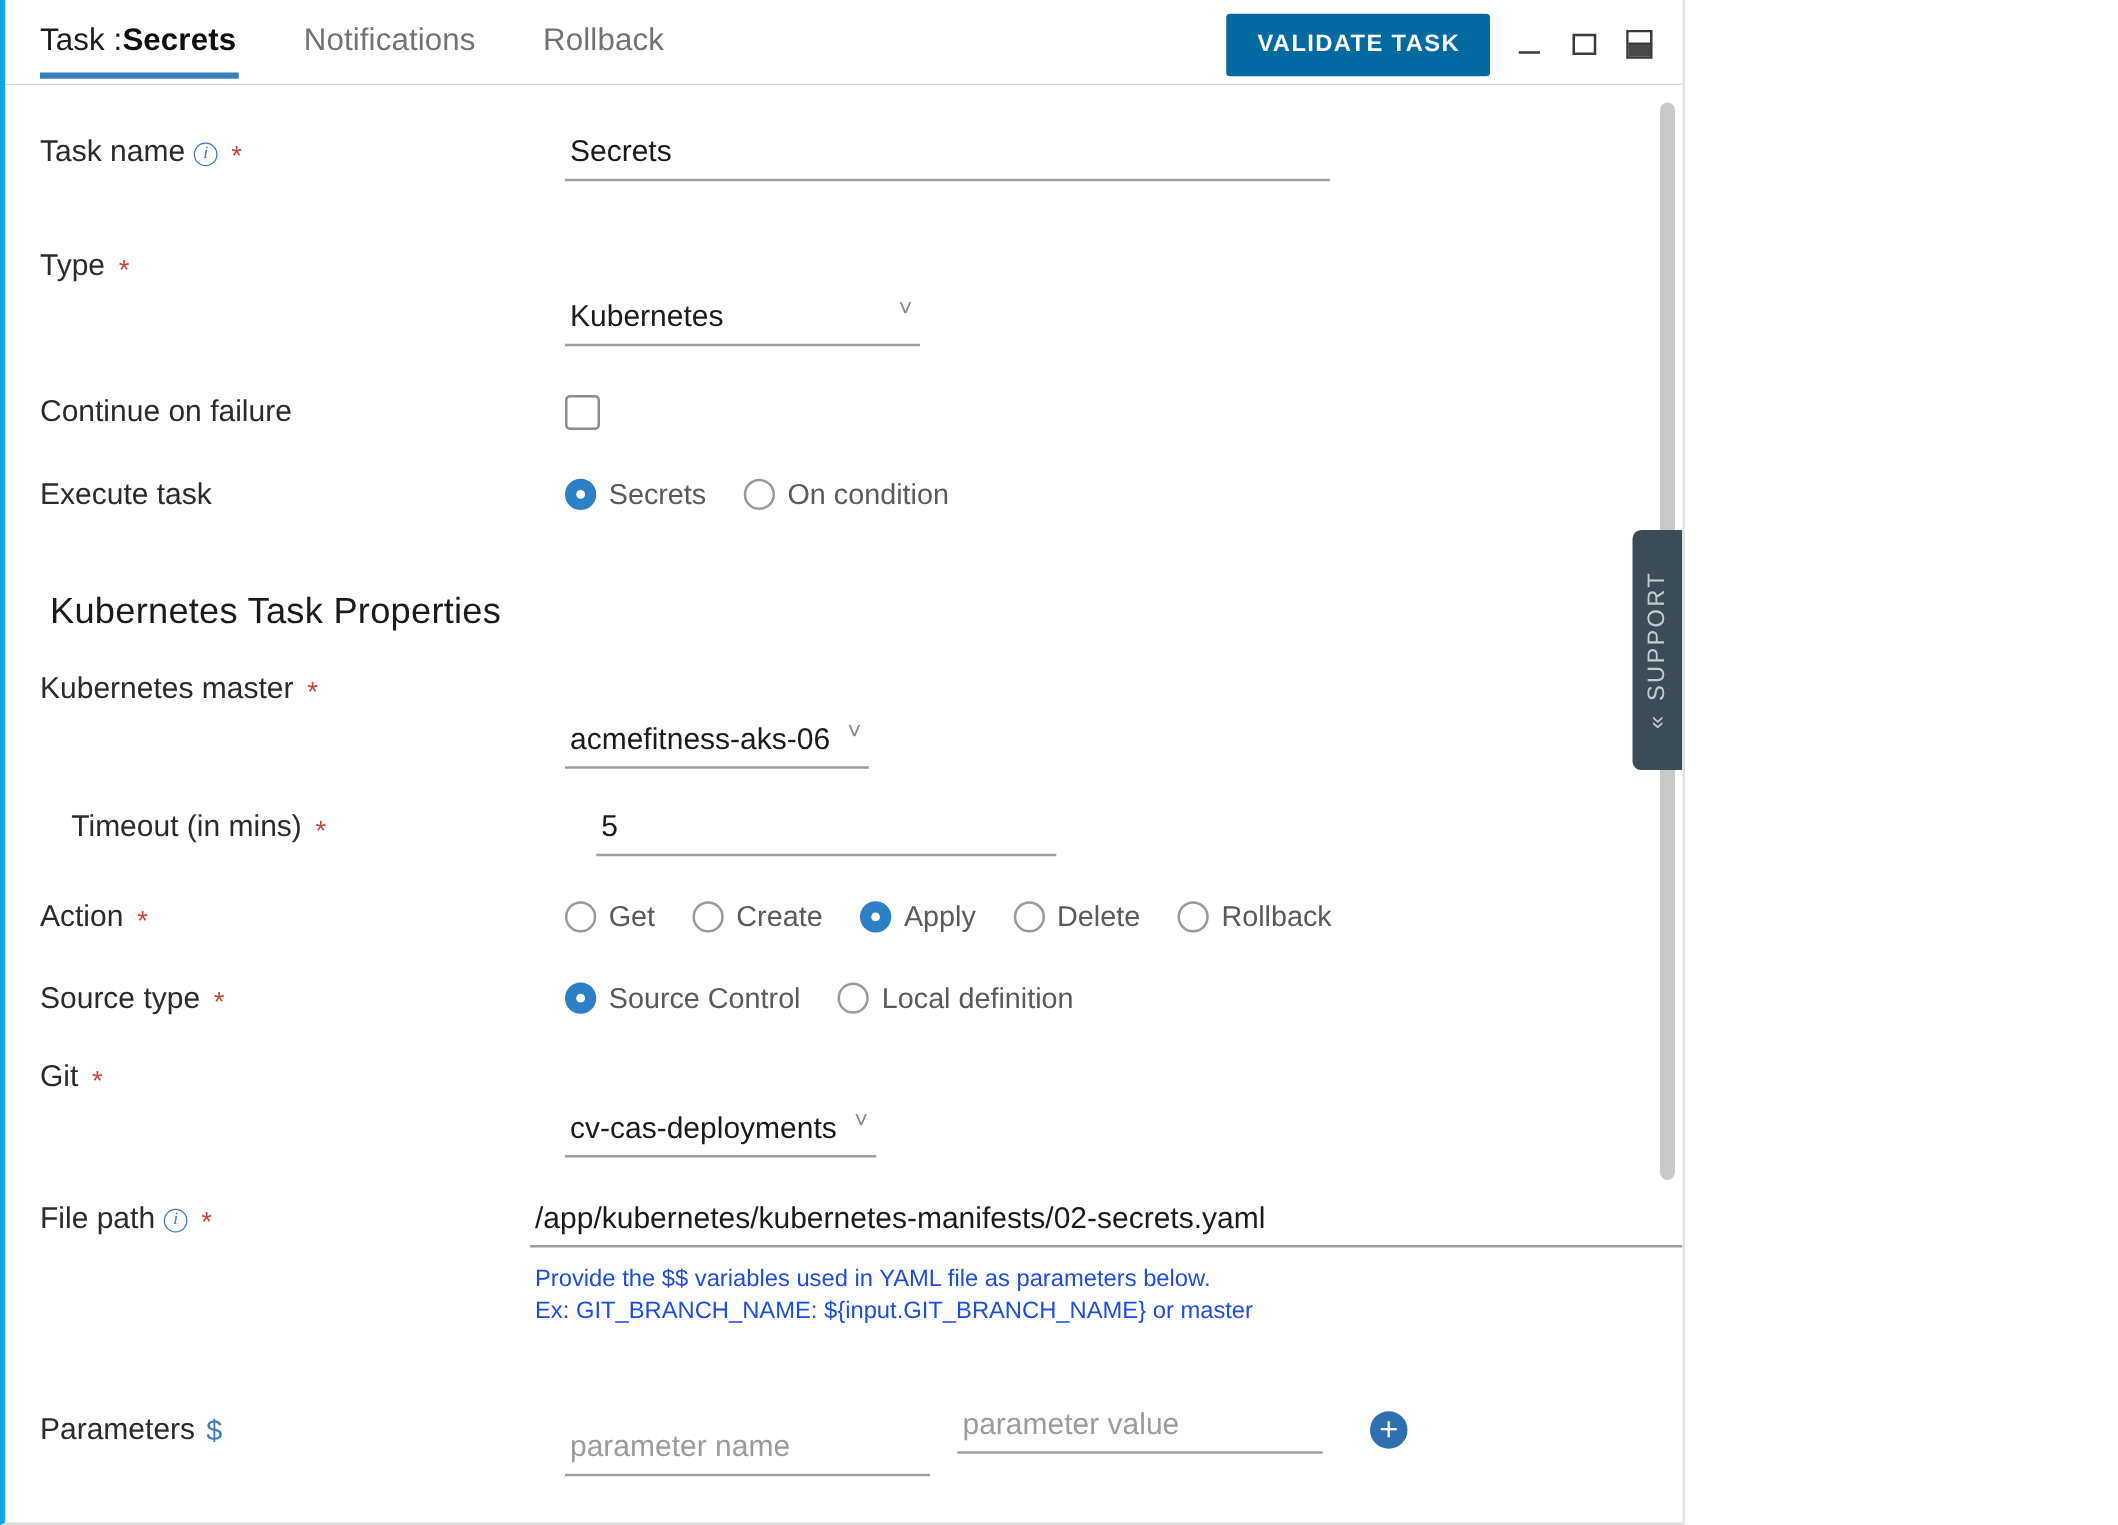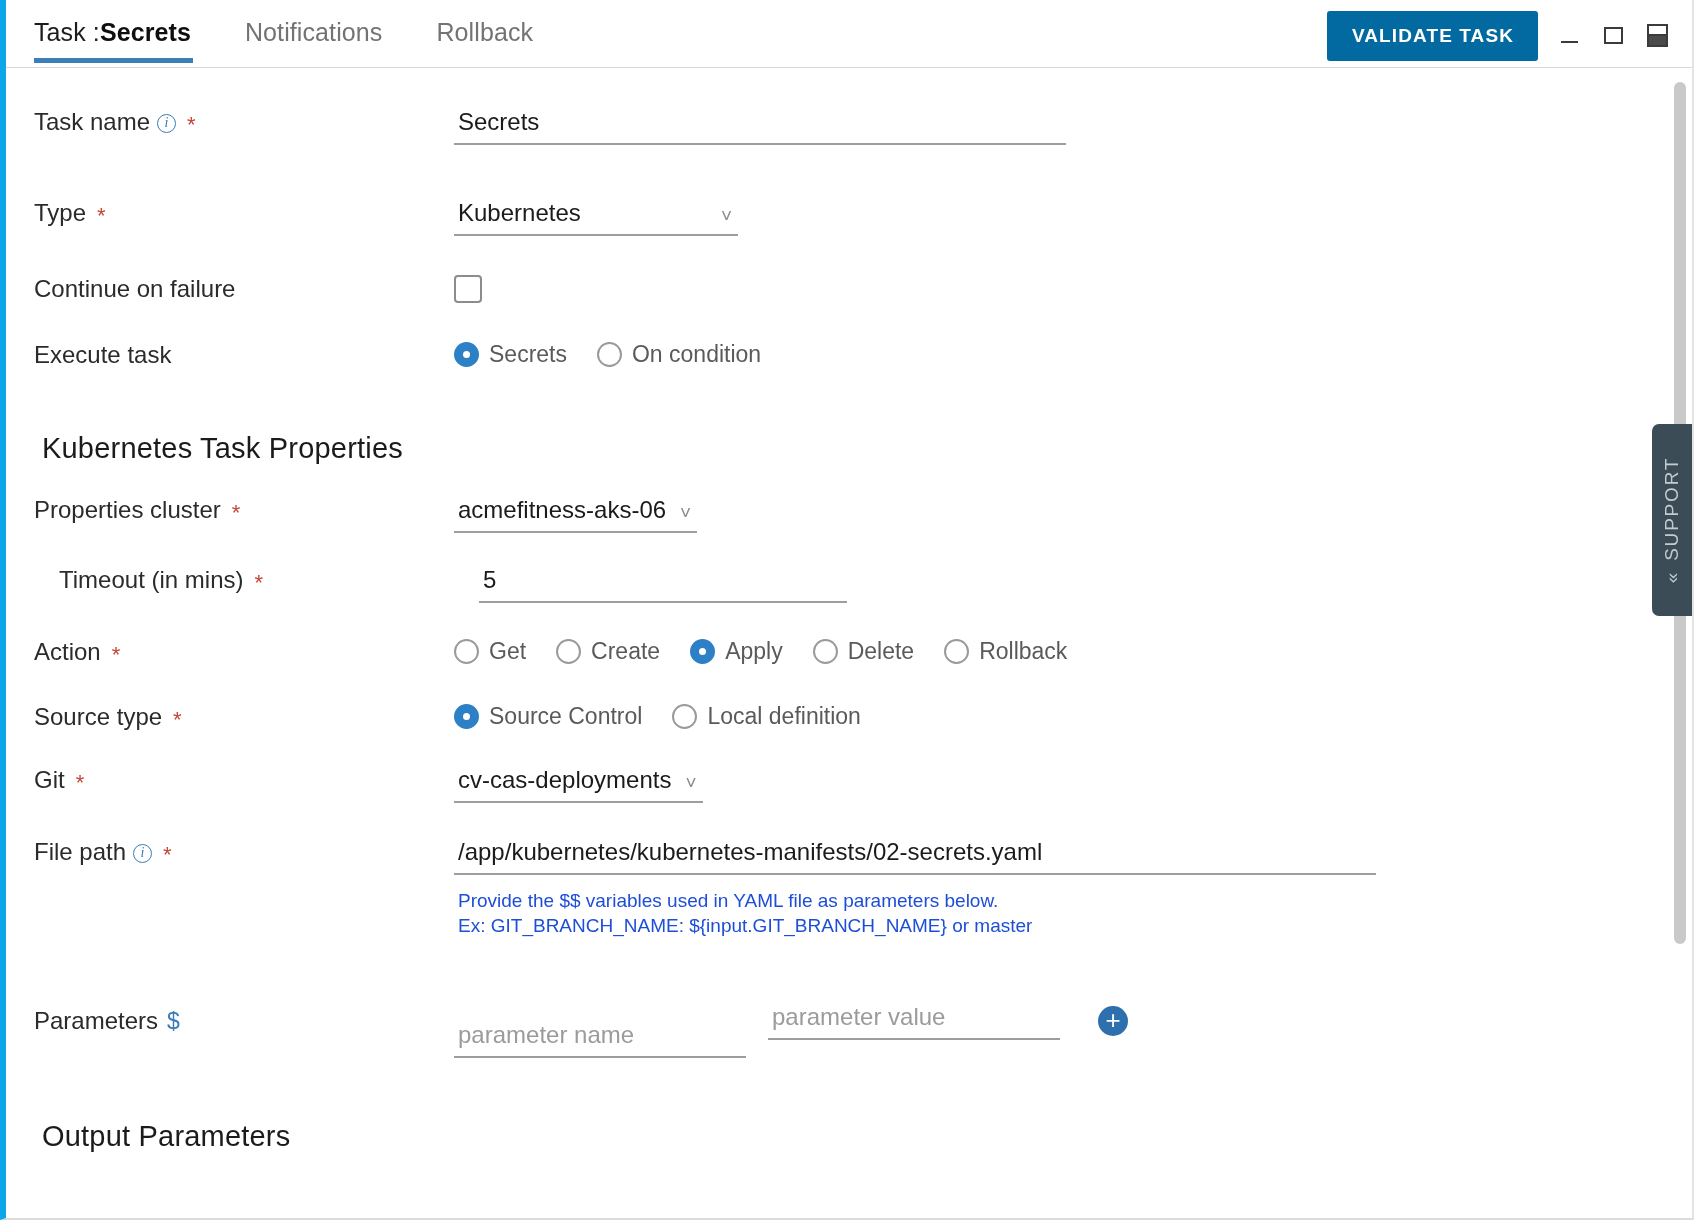--- a/index.html
+++ b/index.html
@@ -6,26 +6,26 @@
     margin: 0;
     padding: 0;
     background: #ffffff;
   }
   body {
     font-family: "Liberation Sans", sans-serif;
     -webkit-font-smoothing: antialiased;
   }
   .app {
     position: relative;
-    width: 1694px;
+    width: 1348px;
     height: 1220px;
     background: #ffffff;
     overflow: hidden;
     box-sizing: border-box;
-    border-left: 6px solid #0ea5e9;
+    border-left: 4px solid #0ea5e9;
     border-right: 2px solid #e4e4e4;
     border-bottom: 2px solid #dcdcdc;
   }
 
   
   .header {
     position: relative;
     height: 68px;
     border-bottom: 1px solid #d8d8d8;
     box-sizing: border-box;
@@ -170,24 +170,25 @@
     font-size: 24px;
     color: #1b1b1b;
     padding: 0 4px 7px 4px;
     outline: none;
     box-sizing: border-box;
   }
   .underline-input::placeholder { color: #9b9b9b; }
 
   .select-wrap {
     display: inline-flex;
-    align-items: flex-end;
+    align-items: flex-start;
     border-bottom: 2px solid #9e9e9e;
     padding: 0 6px 7px 4px;
     cursor: pointer;
+    margin-top: 41px;
   }
   .select-text {
     font-size: 24px;
     color: #1b1b1b;
     white-space: nowrap;
   }
   .chev {
     margin-left: 14px;
     color: #8b8b8b;
     font-size: 19px;
@@ -407,21 +408,21 @@
               <span class="radio-label">On condition</span>
             </div>
           </div>
         </div>
       </div>
 
       <div class="section-title" style="margin-top:63px;">Kubernetes Task Properties</div>
 
       <div class="row" style="margin-top:31px;">
         <div class="label">
-          <span>Properties cluster</span>
+          <span>Kubernetes master</span>
           <span class="req">*</span>
         </div>
         <div class="field">
           <div class="select-wrap">
             <span class="select-text">acmefitness-aks-06</span>
             <span class="chev">˅</span>
           </div>
         </div>
       </div>
 

